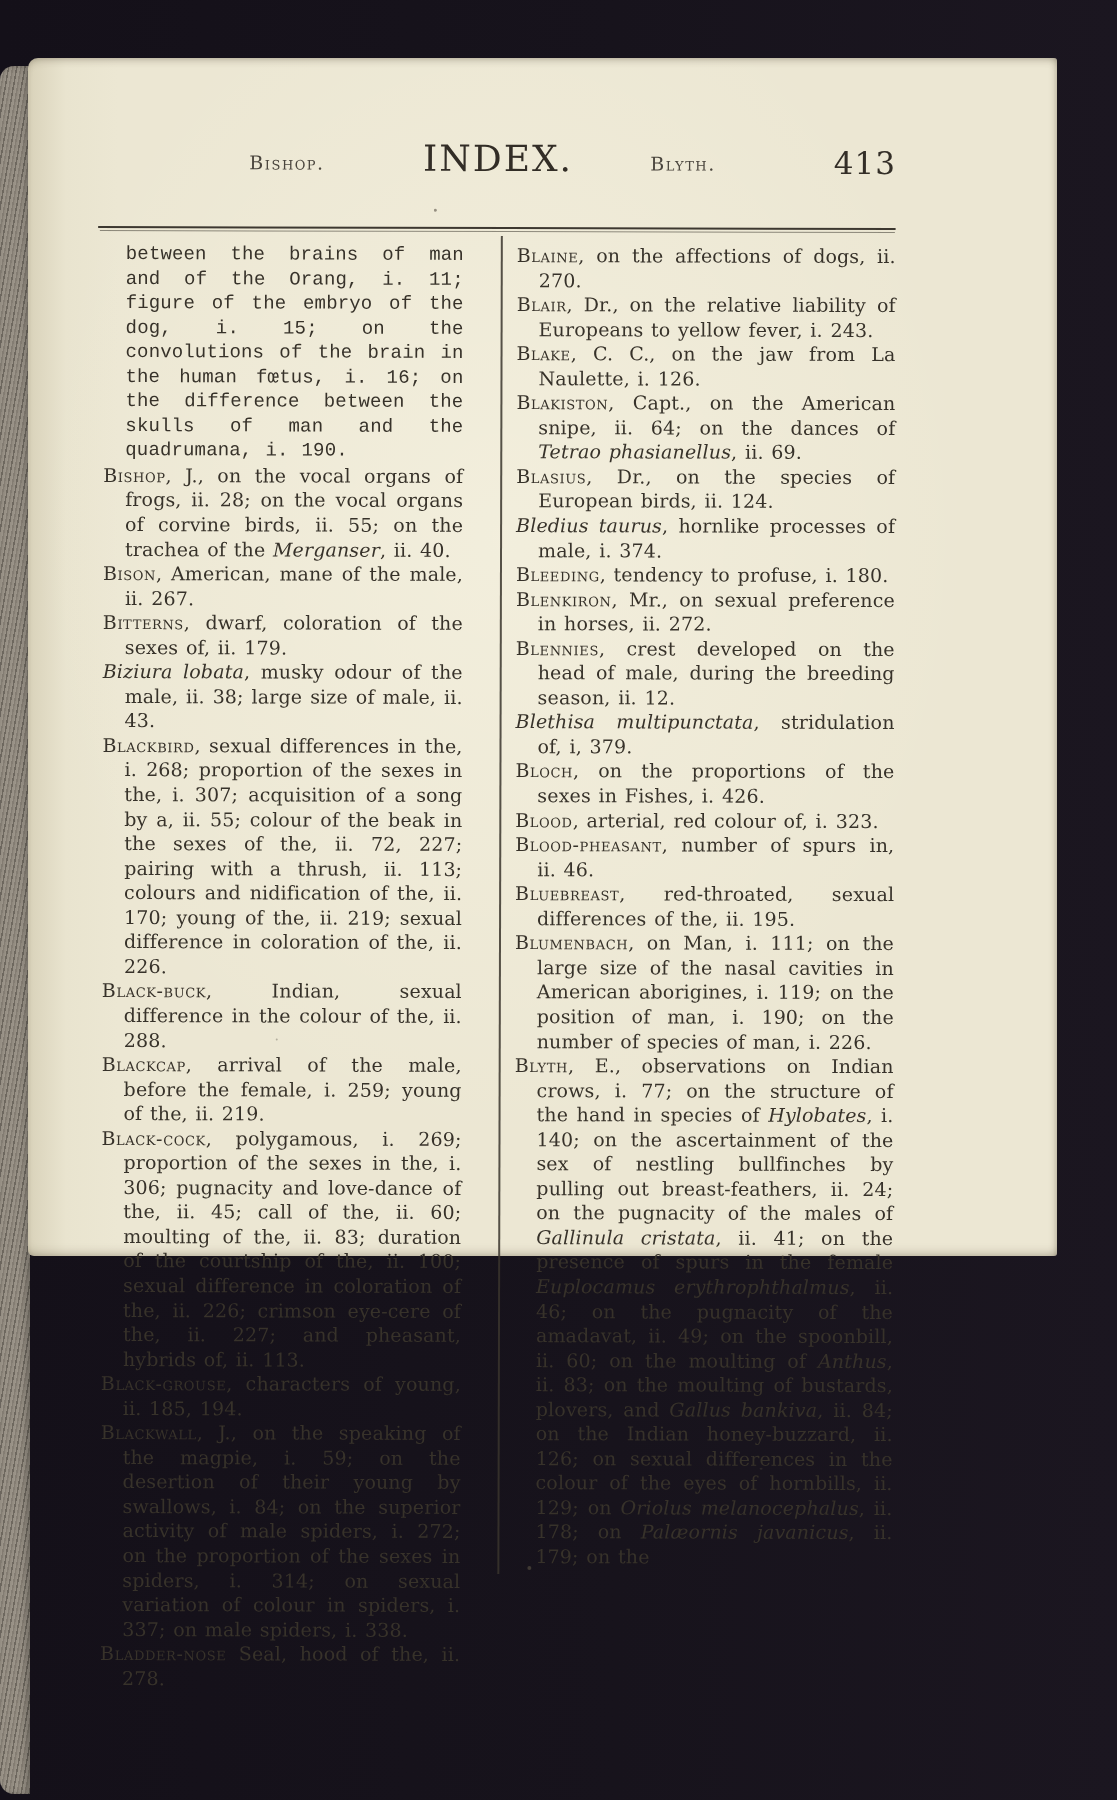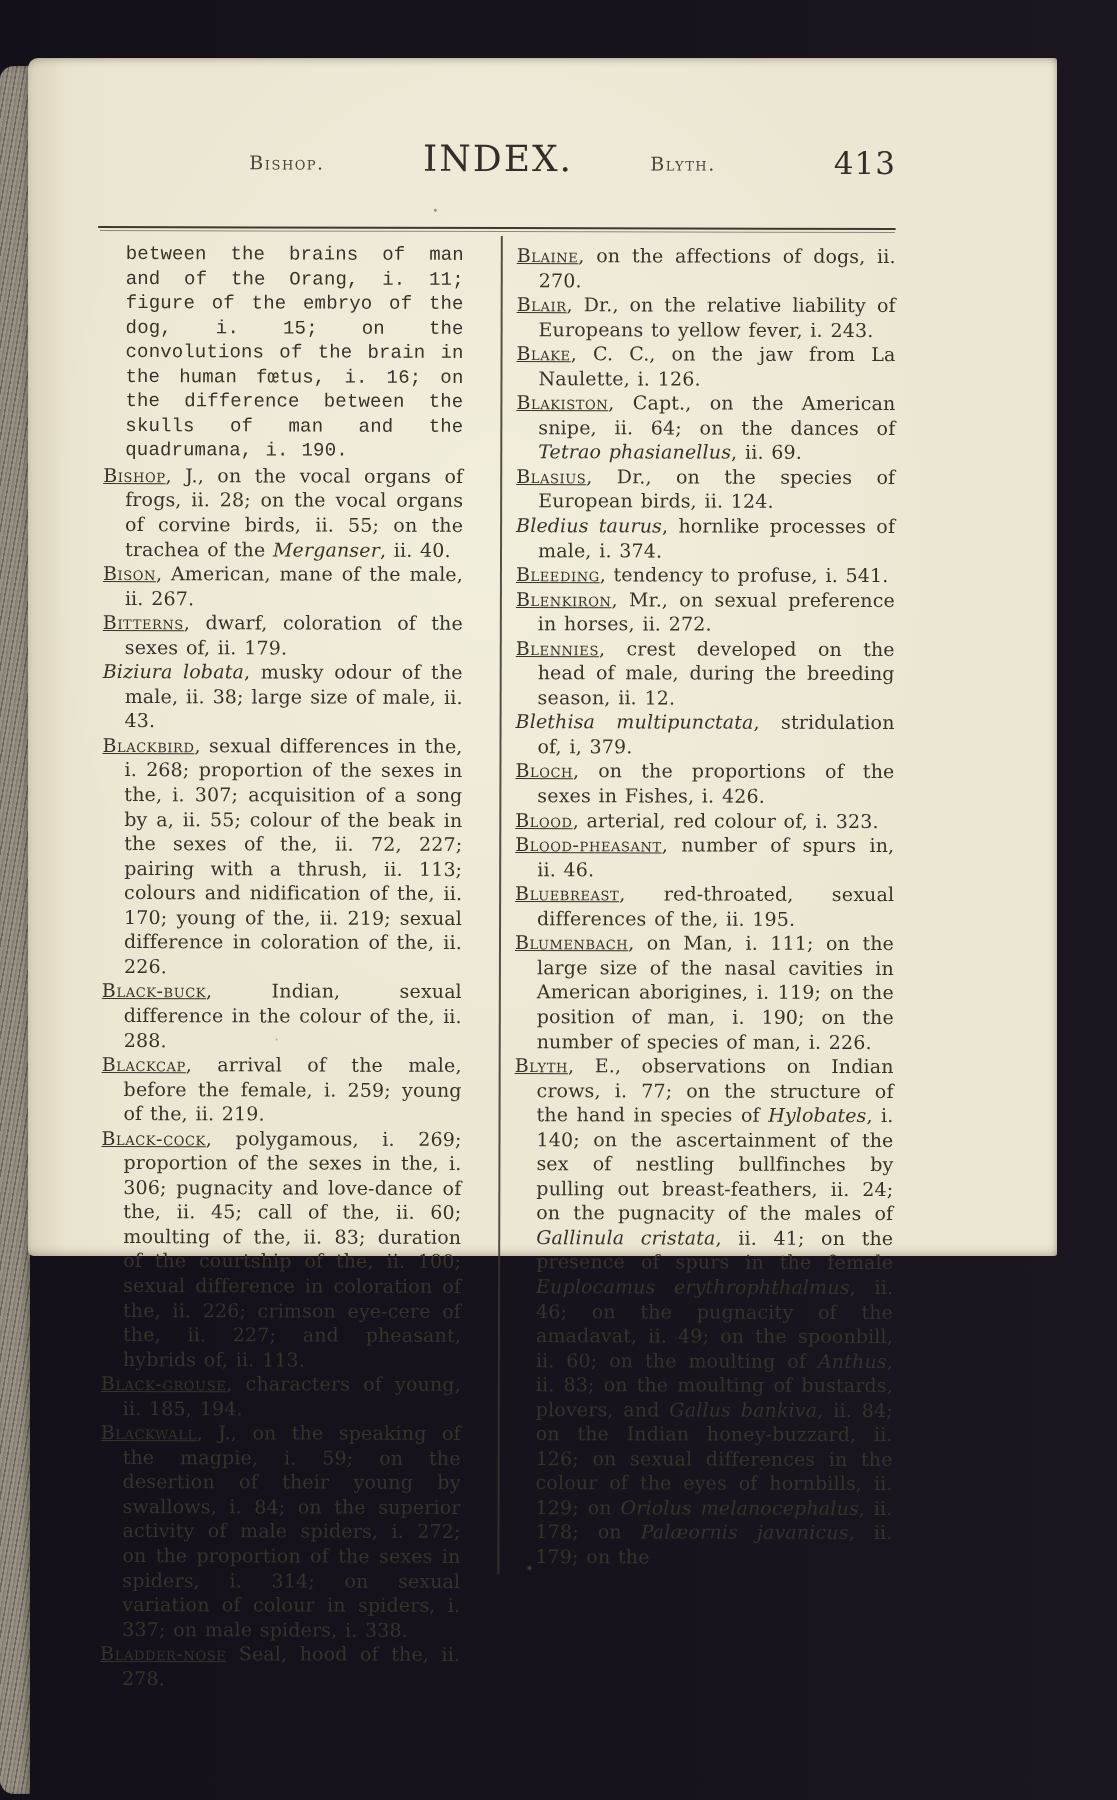--- a/index.html
+++ b/index.html
@@ -64,21 +64,21 @@
   
   .divider{position:absolute;left:473px;top:177px;width:1.6px;height:1338px;background:#3a352d;opacity:.85;}
 
   
   .col{position:absolute;top:184px;text-align:justify;
        font-size:19px;line-height:24.55px;letter-spacing:.15px;word-spacing:1.5px;}
   .col-left{left:76px;width:360px;}
   .col-right{left:489px;width:379px;}
   .entry{margin:0;padding-left:22px;text-indent:-22px;}
   .entry.cont{text-indent:0;font-family:Liberation Mono, monospace;}
-  .smallcaps{font-variant-caps:small-caps;letter-spacing:.6px;text-decoration:underline;}
+  .smallcaps{font-variant-caps:small-caps;letter-spacing:.6px;}
   .ital{font-style:italic;}
 
   
   .speck{position:absolute;border-radius:50%;background:#4a443a;}
   .speck.s1{left:503px;top:1507px;width:4px;height:4px;opacity:.8;}
   .speck.s2{left:406px;top:150px;width:3px;height:3px;opacity:.55;}
   .speck.s3{left:735px;top:1408px;width:3px;height:2px;opacity:.4;}
   .speck.s4{left:250px;top:980px;width:2px;height:2px;opacity:.35;}
 </style>
 </head>
@@ -110,21 +110,21 @@
           <p class="entry"><span class="smallcaps">Blackwall</span><span class="plain">, J., on the speaking of the magpie, i. 59; on the desertion of their young by swallows, i. 84; on the superior activity of male spiders, i. 272; on the proportion of the sexes in spiders, i. 314; on sexual variation of colour in spiders, i. 337; on male spiders, i. 338.</span></p>
           <p class="entry"><span class="smallcaps">Bladder-nose</span><span class="plain"> Seal, hood of the, ii. 278.</span></p>
         </div>
       <div class="col col-right">
           <p class="entry"><span class="smallcaps">Blaine</span><span class="plain">, on the affections of dogs, ii. 270.</span></p>
           <p class="entry"><span class="smallcaps">Blair</span><span class="plain">, Dr., on the relative liability of Europeans to yellow fever, i. 243.</span></p>
           <p class="entry"><span class="smallcaps">Blake</span><span class="plain">, C. C., on the jaw from La Naulette, i. 126.</span></p>
           <p class="entry"><span class="smallcaps">Blakiston</span><span class="plain">, Capt., on the American snipe, ii. 64; on the dances of </span><span class="ital">Tetrao phasianellus</span><span class="plain">, ii. 69.</span></p>
           <p class="entry"><span class="smallcaps">Blasius</span><span class="plain">, Dr., on the species of European birds, ii. 124.</span></p>
           <p class="entry"><span class="ital">Bledius taurus</span><span class="plain">, hornlike processes of male, i. 374.</span></p>
-          <p class="entry"><span class="smallcaps">Bleeding</span><span class="plain">, tendency to profuse, i. 541.</span></p>
+          <p class="entry"><span class="smallcaps">Bleeding</span><span class="plain">, tendency to profuse, i. 180.</span></p>
           <p class="entry"><span class="smallcaps">Blenkiron</span><span class="plain">, Mr., on sexual preference in horses, ii. 272.</span></p>
           <p class="entry"><span class="smallcaps">Blennies</span><span class="plain">, crest developed on the head of male, during the breeding season, ii. 12.</span></p>
           <p class="entry"><span class="ital">Blethisa multipunctata</span><span class="plain">, stridulation of, i, 379.</span></p>
           <p class="entry"><span class="smallcaps">Bloch</span><span class="plain">, on the proportions of the sexes in Fishes, i. 426.</span></p>
           <p class="entry"><span class="smallcaps">Blood</span><span class="plain">, arterial, red colour of, i. 323.</span></p>
           <p class="entry"><span class="smallcaps">Blood-pheasant</span><span class="plain">, number of spurs in, ii. 46.</span></p>
           <p class="entry"><span class="smallcaps">Bluebreast</span><span class="plain">, red-throated, sexual differences of the, ii. 195.</span></p>
           <p class="entry"><span class="smallcaps">Blumenbach</span><span class="plain">, on Man, i. 111; on the large size of the nasal cavities in American aborigines, i. 119; on the position of man, i. 190; on the number of species of man, i. 226.</span></p>
           <p class="entry"><span class="smallcaps">Blyth</span><span class="plain">, E., observations on Indian crows, i. 77; on the structure of the hand in species of </span><span class="ital">Hylobates</span><span class="plain">, i. 140; on the ascertainment of the sex of nestling bullfinches by pulling out breast-feathers, ii. 24; on the pugnacity of the males of </span><span class="ital">Gallinula cristata</span><span class="plain">, ii. 41; on the presence of spurs in the female </span><span class="ital">Euplocamus erythrophthalmus</span><span class="plain">, ii. 46; on the pugnacity of the amadavat, ii. 49; on the spoonbill, ii. 60; on the moulting of </span><span class="ital">Anthus</span><span class="plain">, ii. 83; on the moulting of bustards, plovers, and </span><span class="ital">Gallus bankiva</span><span class="plain">, ii. 84; on the Indian honey-buzzard, ii. 126; on sexual differences in the colour of the eyes of hornbills, ii. 129; on </span><span class="ital">Oriolus melanocephalus</span><span class="plain">, ii. 178; on </span><span class="ital">Palæornis javanicus</span><span class="plain">, ii. 179; on the</span></p>
         </div>

